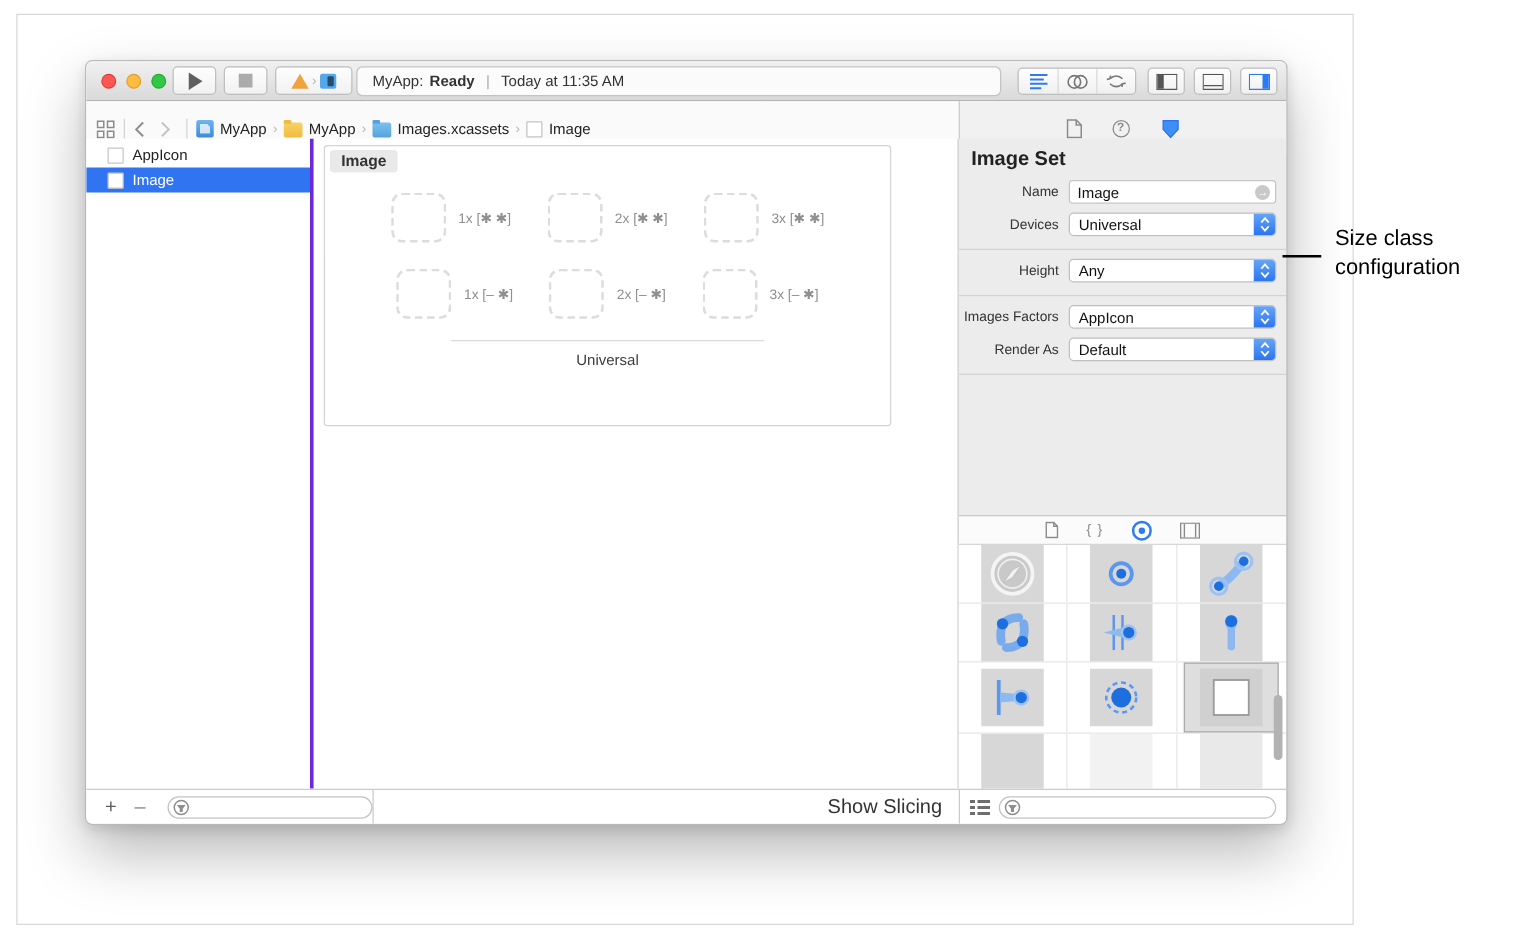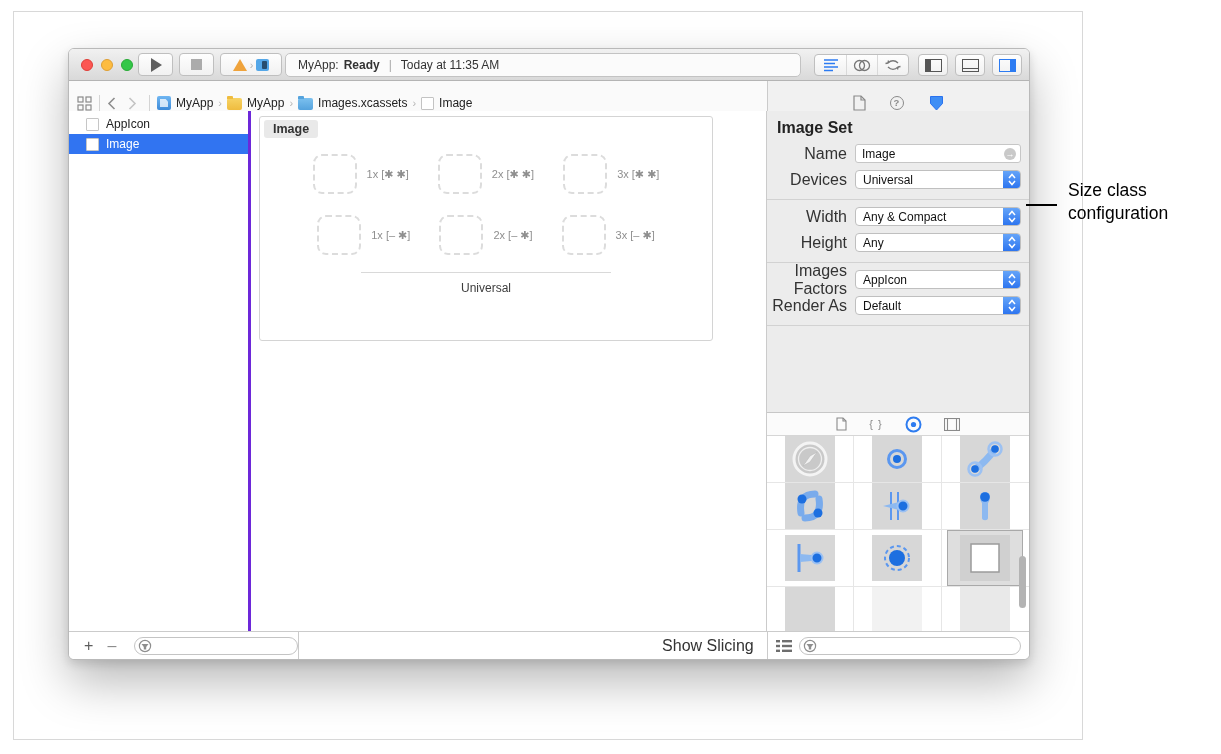--- a/index.html
+++ b/index.html
@@ -70,21 +70,21 @@
   .slot { display:flex; flex-direction:row; align-items:center; gap:10px; }
   .slot-box { width:44px; height:40px; border:2px dashed #dcdcdc; border-radius:9px; }
   .slot-label { font-size:11px; color:#8f8f8f; white-space:nowrap; }
   .group-line { width:250px; border-top:1px solid #d9d9d9; margin-top:17px; }
   .group-label { font-size:12px; color:#3d3d3d; margin-top:8px; }
 
   
   .inspector { width:262px; background:#ececec; display:flex; flex-direction:column; }
   .insp-title { font-size:16px; font-weight:bold; color:#222; padding:8px 0 0 10px; }
   .insp-row { display:flex; align-items:center; margin:7px 8px 0 0; height:19px; }
-  .insp-label { width:88px; text-align:right; font-size:16px; color:#333; padding-right:8px; flex:0 0 auto; }
+  .insp-label { width:88px; text-align:right; font-size:11px; color:#333; padding-right:8px; flex:0 0 auto; }
   .insp-div { border-top:1px solid #d2d2d2; margin-top:10px; }
   .txtfield { flex:1; height:19px; background:#fff; border:1px solid #c6c6c6; border-radius:3px; display:flex; align-items:center; font-size:12px; color:#111; padding:0 4px 0 6px; }
   .txtfield .val { flex:1; }
   .round-arrow { width:12px; height:12px; border-radius:50%; background:#c9c9c9; color:#fff; font-size:9px; line-height:12px; text-align:center; }
   .popup { flex:1; height:19px; background:#fff; border:1px solid #bfbfbf; border-radius:4px; display:flex; align-items:center; font-size:12px; color:#111; overflow:hidden; }
   .popup .val { flex:1; padding-left:7px; }
   .popup-cap { width:17px; height:19px; background:linear-gradient(#68a7f9,#2a72ef); display:flex; align-items:center; justify-content:center; }
   .insp-spacer { flex:1; border-top:1px solid #d2d2d2; margin-top:10px; }
 
   .lib-tabs { height:24px; background:#fbfbfb; border-top:1px solid #c7c7c7; border-bottom:1px solid #d6d6d6; display:flex; align-items:center; justify-content:center; gap:22px; }
@@ -310,32 +310,20 @@
               <svg width="8" height="13">
                 <path d="M1 5 L4 1.5 L7 5" fill="none" stroke="#fff" stroke-width="1.5"></path>
                 <path d="M1 8 L4 11.5 L7 8" fill="none" stroke="#fff" stroke-width="1.5"></path>
               </svg>
             </span>
         </div>
       </div>
 
       <div class="insp-div"></div>
 
-      <div class="insp-row">
-        <div class="insp-label">Width</div>
-        <div class="popup">
-          <span class="val">Any &amp; Compact</span>
-          <span class="popup-cap">
-              <svg width="8" height="13">
-                <path d="M1 5 L4 1.5 L7 5" fill="none" stroke="#fff" stroke-width="1.5"></path>
-                <path d="M1 8 L4 11.5 L7 8" fill="none" stroke="#fff" stroke-width="1.5"></path>
-              </svg>
-            </span>
-        </div>
-      </div>
 
       <div class="insp-row">
         <div class="insp-label">Height</div>
         <div class="popup">
           <span class="val">Any</span>
           <span class="popup-cap">
               <svg width="8" height="13">
                 <path d="M1 5 L4 1.5 L7 5" fill="none" stroke="#fff" stroke-width="1.5"></path>
                 <path d="M1 8 L4 11.5 L7 8" fill="none" stroke="#fff" stroke-width="1.5"></path>
               </svg>

